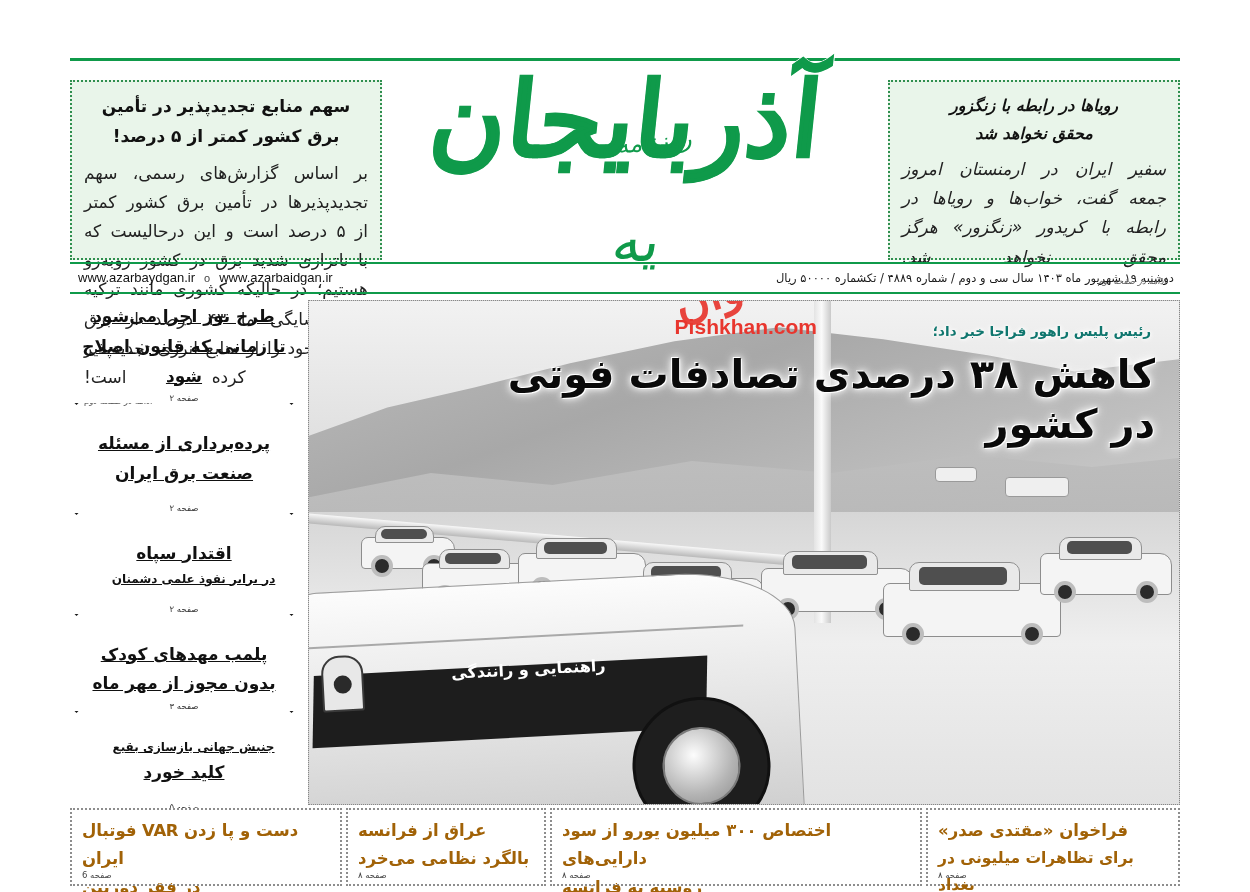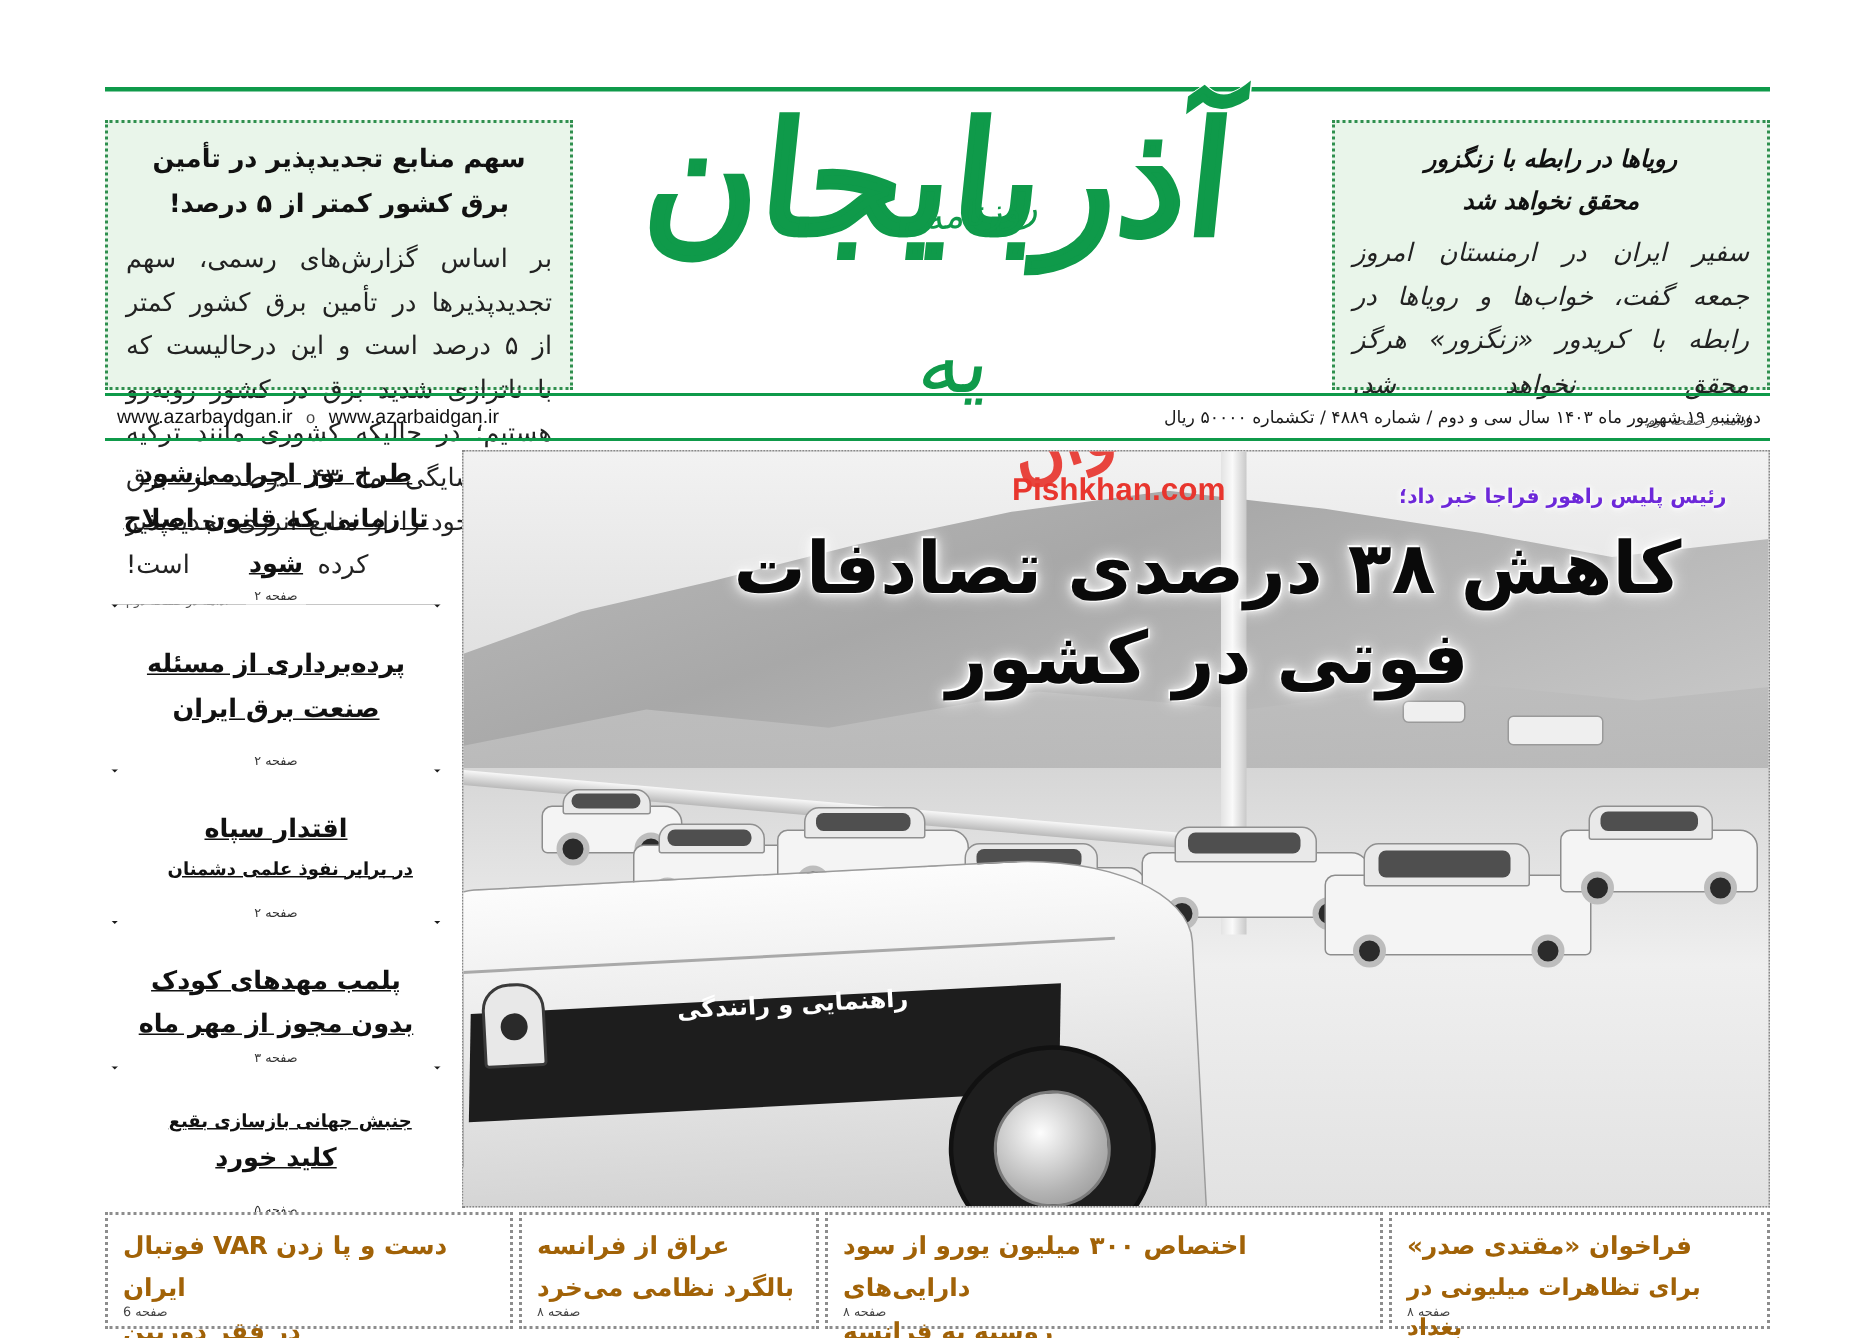--- a/index.html
+++ b/index.html
@@ -199,27 +199,27 @@
     transform:skewX(-4deg);
   }
   .photo .hood{
     position:absolute;left:-6%;bottom:8%;width:42%;height:28%;
     background:linear-gradient(#5a5a5a,#2e2e2e);
     border-radius:40% 60% 0 0;transform:rotate(-6deg);
   }
 
   .kicker{
     position:absolute;right:28px;top:22px;
-    font-size:13.5px;font-weight:bold;color:#6d28d9;
+    font-size:13.5px;font-weight:bold;color:#0f766e;
     text-shadow:0 0 5px #fff,0 0 9px #fff,0 0 3px #fff;
   }
   .head-main{
     position:absolute;right:24px;top:48px;width:700px;
-    font-size:48px;font-weight:bold;color:#0a0a0a;
-    text-align:center;line-height:1.25;
+    font-size:40px;font-weight:bold;color:#0a0a0a;
+    text-align:right;line-height:1.25;
     text-shadow:0 0 6px #fff,0 0 12px #fff,1px 1px 0 #fff,-1px -1px 0 #fff;
     letter-spacing:-0.5px;
   }
 
   .watermark{
     position:absolute;right:340px;top:-48px;width:230px;height:110px;
     pointer-events:none;
   }
   .wm-fa{
     position:absolute;right:0;top:0;

